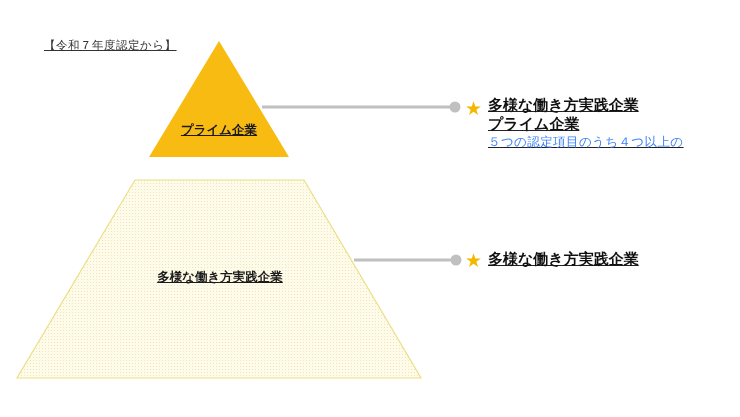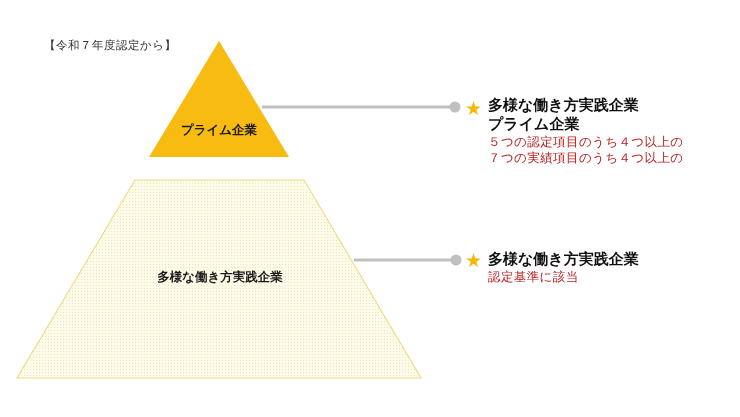--- a/index.html
+++ b/index.html
@@ -1,26 +1,26 @@
 <!DOCTYPE html>
 <html><head>
   <meta charset="utf-8">
   <style>
     html, body { margin: 0; padding: 0; background: #ffffff; }
     body { width: 740px; height: 417px; position: relative; overflow: hidden;
            font-family: "DejaVu Sans", "Liberation Sans", sans-serif; color: #222; }
-    .abs { position: absolute; }
+    .abs { position: absolute; text-decoration: underline; }
     #note { left: 44px; top: 38px; font-size: 11.5px; color: #333; letter-spacing: 0.5px; white-space: nowrap; }
     svg.shapes { position: absolute; left: 0; top: 0; }
     .shape-label { font-weight: bold; font-size: 12.5px; color: #1a1a1a; white-space: nowrap; text-align: center; }
     #prime-label { left: 149px; width: 140px; top: 122px; }
     #base-label { left: 120px; width: 200px; top: 269px; }
     .desc { left: 488px; white-space: nowrap; }
     .desc .title { font-weight: bold; font-size: 15px; line-height: 19px; color: #111; }
-    .desc .body { font-size: 12.5px; line-height: 15.5px; color: #b91c1c; letter-spacing: 0.4px; }
+    .desc .body { font-size: 12.5px; line-height: 15.5px; color: #3b82f6; letter-spacing: 0.4px; }
     #prime-desc { top: 96px; }
     #base-desc { top: 250px; }
     .star { position: absolute; color: #f5b800; font-size: 19px; line-height: 19px; }
   </style>
 </head>
 <body>
 
 <div id="note" class="abs">【令和７年度認定から】</div>
 
 <svg class="shapes" width="740" height="417">
@@ -41,19 +41,17 @@
 <div id="prime-label" class="abs shape-label">プライム企業</div>
 <div id="base-label" class="abs shape-label">多様な働き方実践企業</div>
 
 <span class="star" style="left:465px; top:99px;">★</span>
 <span class="star" style="left:465px; top:251px;">★</span>
 
 <div id="prime-desc" class="abs desc">
   <div class="title">多様な働き方実践企業</div>
   <div class="title">プライム企業</div>
   <div class="body">５つの認定項目のうち４つ以上の</div>
-  <div class="body">７つの実績項目のうち４つ以上の</div>
 </div>
 
 <div id="base-desc" class="abs desc">
   <div class="title">多様な働き方実践企業</div>
-  <div class="body">認定基準に該当</div>
 </div>
 
 </body></html>

